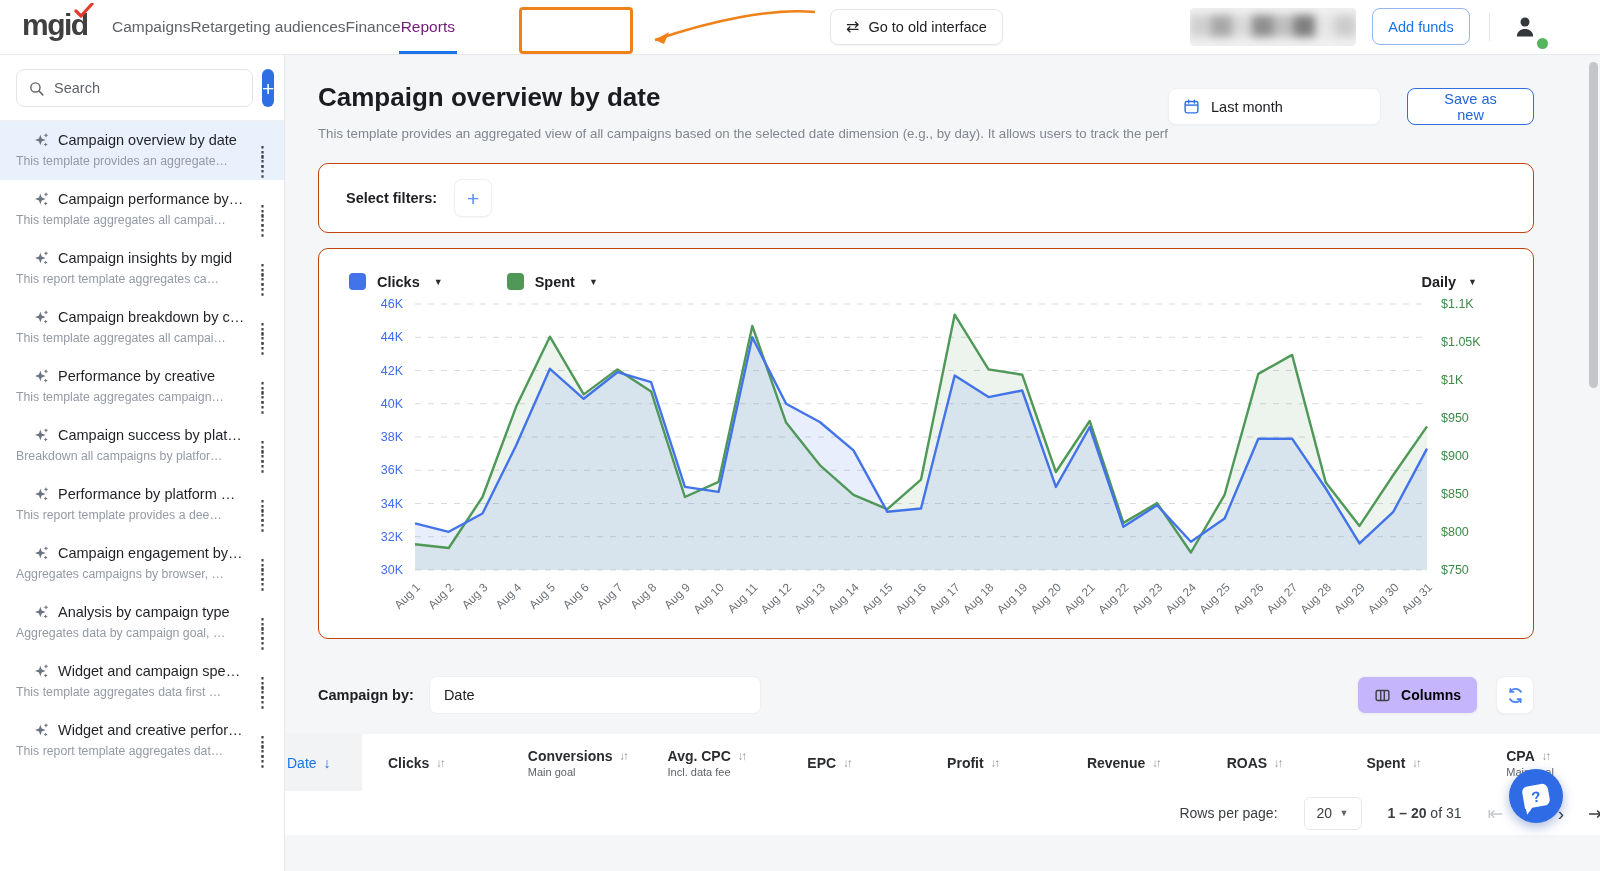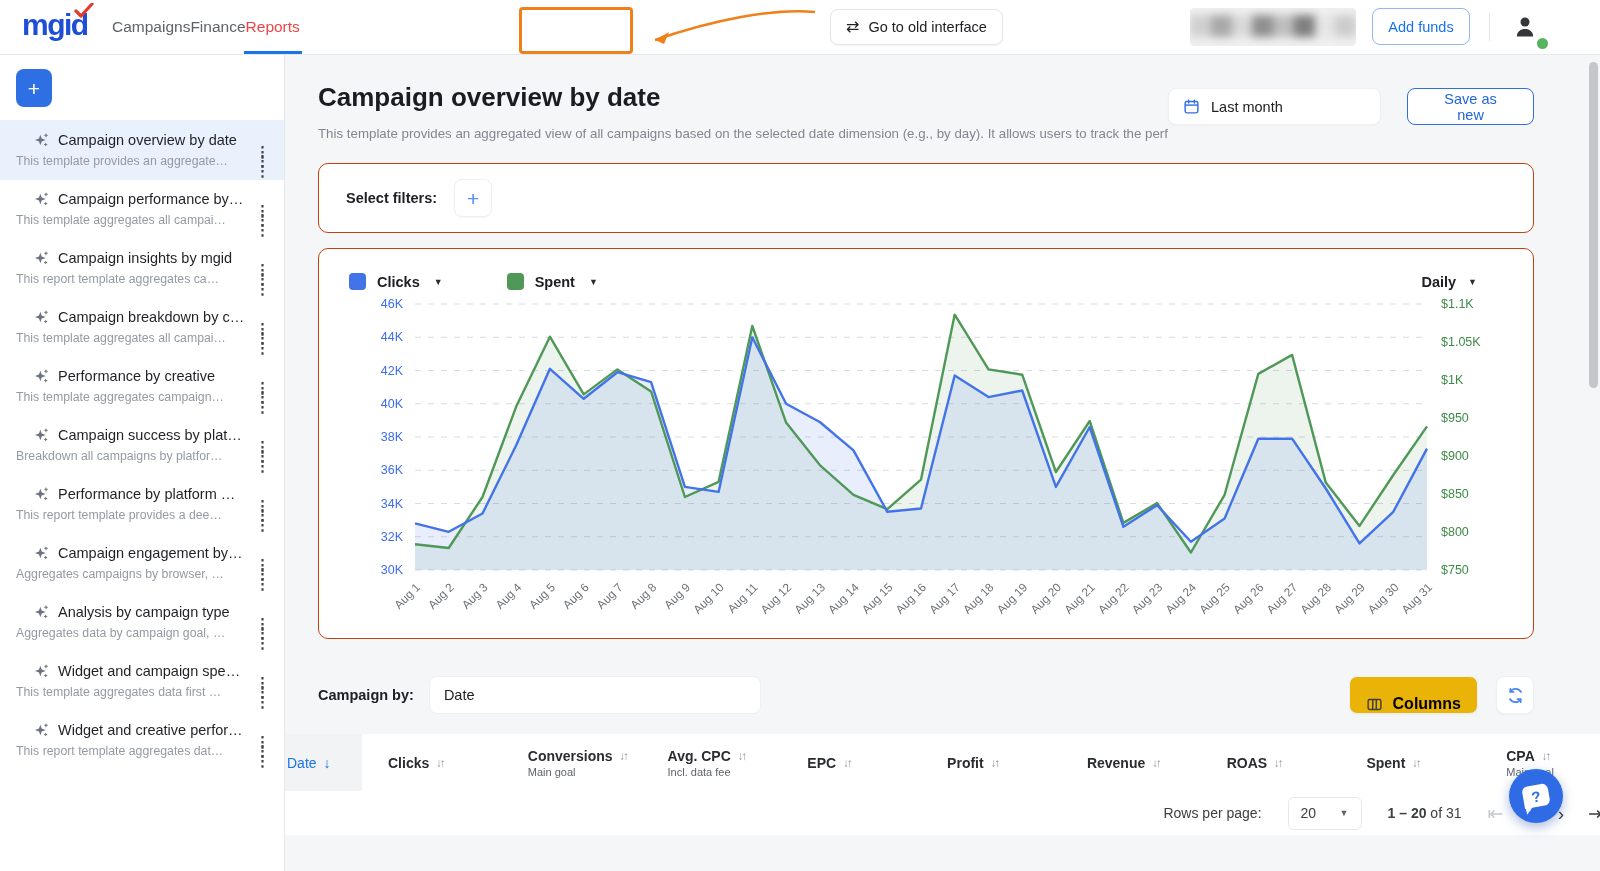--- a/index.html
+++ b/index.html
@@ -1,25 +1,25 @@
 <!DOCTYPE html>
 <html><head>
 <meta charset="utf-8">
 <style>
   * { box-sizing: border-box; margin: 0; padding: 0; }
   html,body { width:1600px; height:871px; overflow:hidden; }
   body { font-family:"Liberation Sans", sans-serif; background:#f5f6f8; color:#202124; position:relative; }
 
   
   .topbar { position:absolute; top:0; left:0; right:0; height:55px; background:#fff; border-bottom:1px solid #e6e8ec; z-index:30; }
-  .brand { position:absolute; left:22px; top:8px; font-size:30px; font-weight:700; color:#1d4ed8; letter-spacing:-1.5px; cursor:pointer; }
+  .brand { position:absolute; left:22px; top:8px; font-size:30px; font-weight:700; color:#404040; letter-spacing:-1.5px; cursor:pointer; }
   .brand-check { position:absolute; left:52px; top:-5px; }
   .nav { position:absolute; left:112px; top:0; height:100%; display:flex; align-items:center; font-size:15.5px; color:#5f6368; }
   .nav-item { cursor:pointer; white-space:nowrap; position:relative; height:100%; display:flex; align-items:center; }
-  .nav-item.active { color:#ef4444; font-weight:500; }
+  .nav-item.active { color:#701a75; font-weight:500; }
   .nav-item.active .underline { position:absolute; left:-2px; right:-2px; bottom:0; height:3px; background:#1a73e8; }
   .reports-box { position:absolute; left:519px; top:7px; width:114px; height:47px; border:3px solid #f08119; border-radius:4px; z-index:35; pointer-events:none; }
   .anno-arrow { position:absolute; left:633px; top:2px; z-index:36; pointer-events:none; }
   .btn-old { position:absolute; left:830px; top:9px; height:36px; border:1px solid #e4e6ea; border-radius:8px; background:#fff; display:flex; align-items:center; gap:9px; padding:0 15px; font-size:14.5px; font-weight:500; color:#202124; box-shadow:0 1px 2px rgba(0,0,0,.05); cursor:pointer; }
   .swap-glyph { font-size:16px; line-height:1; }
   .balance-blur { position:absolute; left:1190px; top:8px; width:166px; height:38px; border-radius:4px; background:#f0f0f0; overflow:hidden; }
   .balance-blur .segs { display:flex; height:60%; margin-top:4%; filter:blur(4px); }
   .balance-blur .segs i { flex:1; }
   .btn-addfunds { position:absolute; left:1372px; top:8px; width:98px; height:37px; border:1px solid #93b6f3; border-radius:8px; color:#1a73e8; background:#fff; font-size:14.5px; font-weight:500; display:flex; align-items:center; justify-content:center; cursor:pointer; }
   .topbar-divider { position:absolute; left:1489px; top:13px; height:28px; width:1px; background:#e3e5e9; }
@@ -60,34 +60,34 @@
   .legend-row { display:flex; align-items:center; padding:10px 14px 0; }
   .legend-item { display:flex; align-items:center; gap:11px; margin-right:64px; font-size:14.5px; font-weight:600; cursor:pointer; }
   .swatch { width:17px; height:17px; border-radius:4px; }
   .caret { font-size:9px; color:#2a2c30; margin-left:3px; }
   .granularity { margin-left:auto; display:flex; gap:9px; align-items:center; font-weight:600; font-size:14.5px; padding-right:26px; cursor:pointer; }
 
   .breakdown-row { display:flex; align-items:center; margin-top:37px; }
   .bd-label { font-weight:700; font-size:14.5px; margin-right:15px; }
   .breakdown-input { width:332px; height:38px; background:#fff; border:1px solid #edeff2; border-radius:8px; display:flex; align-items:center; padding:0 14px; font-size:14.5px; cursor:pointer; }
   .bd-right { margin-left:auto; display:flex; gap:18px; }
-  .btn-columns { height:38px; padding:0 16px; background:#eab308; border:1px solid #edeff2; border-radius:8px; display:flex; gap:10px; align-items:flex-end; font-weight:600; font-size:16px; cursor:pointer; box-shadow:0 1px 2px rgba(0,0,0,.03); }
+  .btn-columns { height:38px; padding:0 16px; background:#c4b5fd; border:1px solid #edeff2; border-radius:8px; display:flex; gap:10px; align-items:center; font-weight:600; font-size:14px; cursor:pointer; box-shadow:0 1px 2px rgba(0,0,0,.03); }
   .btn-refresh { width:38px; height:38px; background:#fff; border:1px solid #edeff2; border-radius:8px; display:flex; align-items:center; justify-content:center; cursor:pointer; box-shadow:0 1px 2px rgba(0,0,0,.03); }
 
   
   .table-wrap { margin:20px -66px 0 -33px; background:#fff; }
   .thead { display:grid; grid-template-columns:110px repeat(9, 1fr); min-height:57px; align-items:stretch; padding-right:46px; }
   .th { padding-left:26px; font-size:14px; font-weight:700; color:#2a2c30; display:flex; flex-direction:column; justify-content:center; cursor:pointer; }
   .th-main { display:flex; align-items:center; gap:7px; white-space:nowrap; }
   .sort { color:#8f949a; font-size:11.5px; letter-spacing:-2px; font-weight:400; }
   .th-sub { font-size:11px; color:#5f6368; font-weight:400; margin-top:2px; white-space:nowrap; }
   .th.date-col { background:#f1f3f4; padding-left:35px; color:#1a73e8; font-weight:500; }
   .th.date-col .sort-active { color:#1a73e8; font-size:14px; letter-spacing:0; }
   .pagination { display:flex; align-items:center; justify-content:flex-end; gap:26px; height:44px; background:#fff; padding-right:62px; font-size:14px; color:#3c4043; }
-  .rpp-select { width:74px; height:33px; border:1px solid #e6e8ec; border-radius:6px; display:flex; align-items:center; justify-content:space-between; padding:0 12px; cursor:pointer; background:#fff; }
+  .rpp-select { width:58px; height:33px; border:1px solid #e6e8ec; border-radius:6px; display:flex; align-items:center; justify-content:space-between; padding:0 12px; cursor:pointer; background:#fff; }
   .rpp-caret { font-size:9px; color:#5f6368; }
   .range b { font-weight:700; }
   .pager { display:flex; gap:24px; align-items:center; font-size:19px; }
   .pg { cursor:pointer; line-height:1; }
   .pg.disabled { color:#c6c9ce; cursor:default; }
   .pg.enabled { color:#3c4043; }
 
   .fab { position:absolute; left:1509px; top:769px; width:54px; height:54px; border-radius:50%; background:#2e6be5; box-shadow:0 4px 12px rgba(20,60,160,.35); display:flex; align-items:center; justify-content:center; cursor:pointer; z-index:50; }
   .fab-bubble { width:26px; height:22px; background:#fff; border-radius:6px 6px 6px 0; transform:rotate(-10deg); display:flex; align-items:center; justify-content:center; font-weight:700; color:#2e6be5; font-size:15px; position:relative; }
   .fab-bubble::after { content:""; position:absolute; left:1px; bottom:-6px; border:4px solid transparent; border-top-color:#fff; border-left-color:#fff; }
@@ -102,20 +102,23 @@
 <div class="topbar">
   <div class="brand">
     <span>mgid</span>
     <svg class="brand-check" width="20" height="16" viewBox="0 0 20 16">
         <path d="M2 8 L7 13 L18 1" fill="none" stroke="#e23a2e" stroke-width="3.2" stroke-linecap="round" stroke-linejoin="round"></path>
       </svg>
   </div>
   <div class="nav" id="nav">
       <div class="nav-item">
         <span>Campaigns</span>
+      </div>
+      <div class="nav-item">
+        <span>Retargeting audiences</span>
       </div>
       <div class="nav-item">
         <span>Finance</span>
       </div>
       <div class="nav-item active">
         <span>Reports</span>
         <div class="underline"></div>
       </div>
     </div>
   <div class="reports-box"></div>
@@ -145,20 +148,27 @@
     <svg width="30" height="30" viewBox="0 0 24 24">
         <circle cx="12" cy="8" r="3.6" fill="#33363b"></circle>
         <path d="M5.5 19.5 c0-4 3-6 6.5-6 s6.5 2 6.5 6 Z" fill="#33363b"></path>
       </svg>
   </div>
   <div class="status-dot"></div>
 </div>
 
 <div class="sidebar">
   <div class="search-row">
+    <div class="search-box">
+      <svg width="17" height="17" viewBox="0 0 24 24">
+          <circle cx="10.5" cy="10.5" r="6.5" fill="none" stroke="#5f6368" stroke-width="2"></circle>
+          <path d="M15.5 15.5 L21 21" stroke="#5f6368" stroke-width="2" stroke-linecap="round"></path>
+        </svg>
+      <input type="text" placeholder="Search" style="">
+    </div>
     <button class="add-btn">+</button>
   </div>
   <div class="sb-list" id="sb-list">
   <div class="sb-item active">
     <div class="sb-title-row">
       <svg width="16" height="16" viewBox="0 0 24 24">
         <path d="M11 4 L13 9.8 L19 12 L13 14.2 L11 20 L9 14.2 L3 12 L9 9.8 Z" fill="#6b7280"></path>
         <path d="M19.5 3 v4 M17.5 5 h4" stroke="#6b7280" stroke-width="1.6" stroke-linecap="round"></path>
         <path d="M19 17 v3.6 M17.2 18.8 h3.6" stroke="#6b7280" stroke-width="1.4" stroke-linecap="round"></path>
       </svg>

